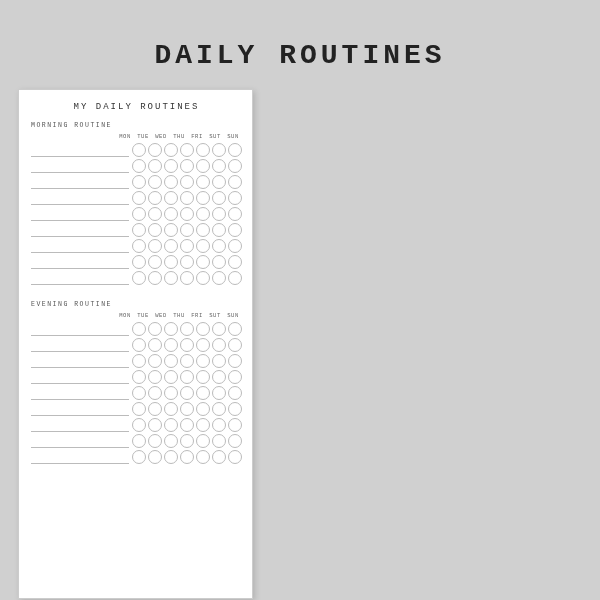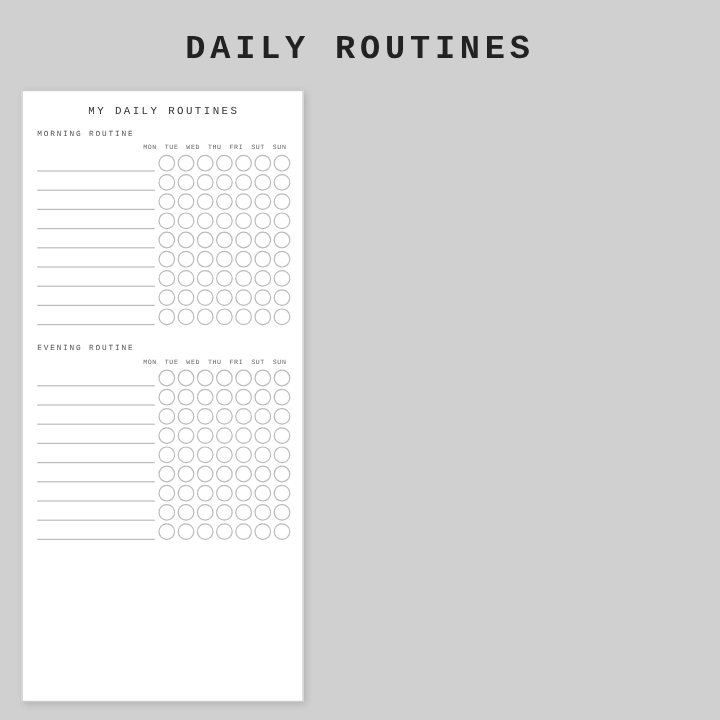--- a/index.html
+++ b/index.html
@@ -13,21 +13,21 @@
       align-items: center;
       justify-content: flex-start;
       overflow: hidden;
     }
 
     .page-title {
       font-size: 28px;
       font-weight: bold;
       letter-spacing: 4px;
       color: #222;
-      margin-top: 26px;
+      margin-top: 40px;
       margin-bottom: 18px;
       font-family: 'Courier New', Courier, monospace;
     }
 
     .content-area {
       display: flex;
       flex-direction: row;
       align-items: flex-start;
       width: 100%;
       padding: 0 18px;

